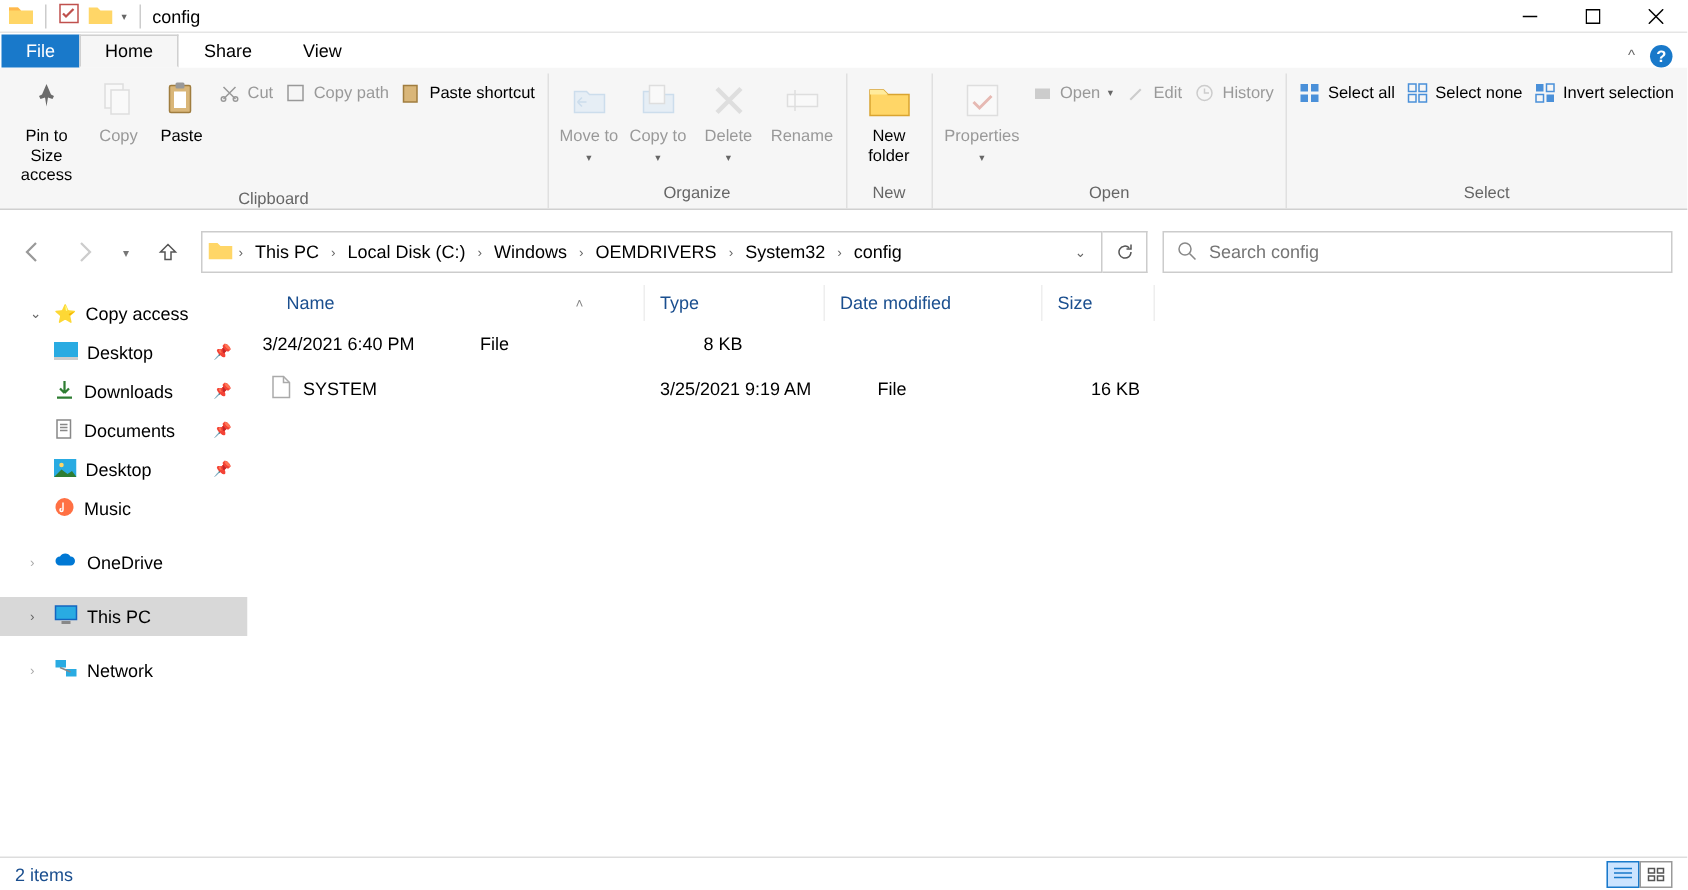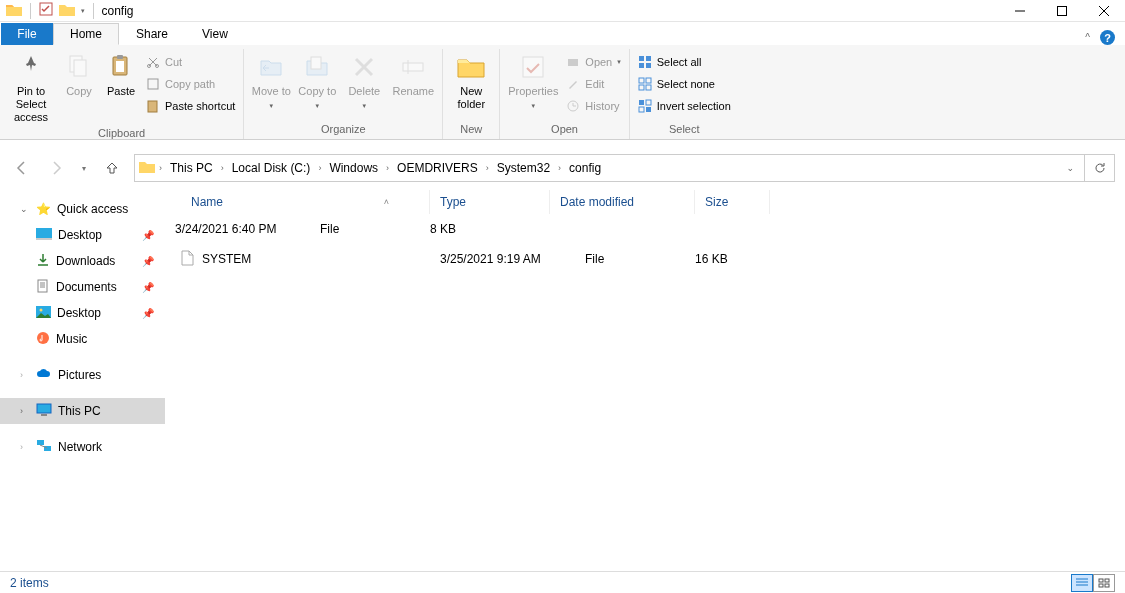--- a/index.html
+++ b/index.html
@@ -24,21 +24,21 @@
 
 .ribbon { height: 95px; background: #f6f6f6; border-bottom: 1px solid #d0d0d0; display: flex; padding-top: 4px; }
 .rgroup { display: flex; flex-direction: column; align-items: center; position: relative; border-right: 1px solid #e0e0e0; padding: 0 4px; }
 .rgroup .items { display: flex; align-items: flex-start; flex: 1; }
 .rgroup .glabel { font-size: 11px; color: #666; padding-bottom: 2px; height: 16px; }
 .rbtn-lg { display: flex; flex-direction: column; align-items: center; justify-content: flex-start; width: 54px; padding: 2px 2px; text-align: center; font-size: 11px; line-height: 1.2; gap: 2px; }
 .rbtn-lg.disabled, .rbtn-sm.disabled { color: #999; }
 .rbtn-lg.disabled svg { opacity: 0.4; }
 .rbtn-lg .icon { height: 32px; display: flex; align-items: center; justify-content: center; }
 .rbtn-sm { display: flex; align-items: center; gap: 5px; font-size: 11px; padding: 2px 4px; height: 22px; }
-.rcol { display: flex; flex-direction: column; justify-content: flex-start; padding-top: 2px; }
+.rcol { display: flex; flex-direction: row; justify-content: flex-start; padding-top: 2px; }
 .dd-arrow { font-size: 7px; color: #666; }
 
 
 .navbar { height: 40px; display: flex; align-items: center; padding: 0 10px; gap: 10px; margin-top: 8px; }
 .navbtn { width: 24px; height: 24px; display: flex; align-items: center; justify-content: center; color: #999; }
 .navbtn.enabled { color: #333; }
 .addressbar { flex: 1; height: 28px; border: 1px solid #ccc; display: flex; align-items: center; padding: 0 4px; gap: 2px; }
 .addressbar .crumb { padding: 2px 4px; font-size: 12px; display: flex; align-items: center; gap: 4px; }
 .addressbar .crumbsep { font-size: 9px; color: #666; padding: 0 2px; }
 .addressbar .spacer { flex: 1; }
@@ -65,21 +65,21 @@
 .col { padding: 0 10px; border-right: 1px solid #eee; height: 100%; display: flex; align-items: center; }
 .col.name { width: 265px; }
 .col.date { width: 145px; }
 .col.type { width: 120px; }
 .col.size { width: 75px; justify-content: flex-start; }
 .sort-arrow { margin-left: auto; margin-right: 30px; font-size: 9px; color: #888; }
 .filerow { display: flex; height: 30px; align-items: center; font-size: 12px; }
 .filerow .name { width: 265px; padding-left: 16px; display: flex; align-items: center; gap: 8px; }
 .filerow .date { width: 145px; padding-left: 10px; }
 .filerow .type { width: 120px; padding-left: 10px; }
-.filerow .size { width: 75px; padding-right: 10px; }
+.filerow .size { width: 75px; text-align: right; padding-right: 10px; }
 
 
 .statusbar { position: absolute; bottom: 0; left: 0; right: 0; height: 22px; border-top: 1px solid #ddd; display: flex; align-items: center; padding: 0 10px; font-size: 12px; color: #1b4f8f; }
 .statusbar .viewbtns { margin-left: auto; display: flex; gap: 0; }
 .statusbar .vb { width: 22px; height: 18px; border: 1px solid #999; display: flex; align-items: center; justify-content: center; }
 .statusbar .vb.active { background: #cce4ff; border-color: #1979ca; }
 
 
 .folder-icon { width: 16px; height: 13px; }
 .file-icon { width: 13px; height: 16px; }
@@ -139,21 +139,21 @@
 <div class="ribbon">
 
   <div class="rgroup">
     <div class="items">
       <div class="rbtn-lg">
         <div class="icon">
             <svg width="28" height="28" viewBox="0 0 28 28">
               <path fill="#6b6b6b" d="M14 3l3 7 2 1-1 2-3-1-1 6-1-6-3 1-1-2 2-1z"></path>
             </svg>
           </div>
-        <span>Pin to Select access</span>
+        <span>Pin to Size access</span>
       </div>
       <div class="rbtn-lg disabled" style="width:42px">
         <div class="icon">
             <svg width="26" height="26" viewBox="0 0 26 26">
               <rect x="4" y="2" width="12" height="16" fill="#fff" stroke="#bbb"></rect>
               <rect x="8" y="6" width="12" height="16" fill="#fff" stroke="#bbb"></rect>
             </svg>
           </div>
         <span>Copy</span>
       </div>
@@ -360,29 +360,36 @@
     <span class="crumb">config</span>
     <span class="spacer"></span>
     <span style="color:#666;font-size:9px;padding:0 6px;">⌄</span>
   </div>
   <div class="refreshbtn">
       <svg width="14" height="14" viewBox="0 0 14 14">
         <path d="M11 7a4 4 0 11-1.2-2.8M11 2v3h-3" fill="none" stroke="#555"></path>
       </svg>
     </div>
 
+  <div class="searchbox">
+    <span><svg width="14" height="14" viewBox="0 0 14 14">
+          <circle cx="6" cy="6" r="4" fill="none" stroke="#888"></circle>
+          <line x1="9" y1="9" x2="13" y2="13" stroke="#888"></line>
+        </svg></span>
+    <input placeholder="Search config" style="">
+  </div>
 </div>
 
 <div class="main">
 
   <div class="navpane">
     <div class="navitem indent0">
         <span class="expand">⌄</span>
         <span>⭐</span>
-        <span>Quick access</span>
+        <span>Copy access</span>
       </div>
     <div class="navitem indent1">
         <span><svg width="16" height="12">
             <rect width="16" height="10" fill="#29abe2"></rect>
             <rect y="10" width="16" height="2" fill="#ccc"></rect>
           </svg></span>
         <span>Desktop</span>
         <span class="pin">📌</span>
       </div>
     <div class="navitem indent1">
@@ -417,21 +424,21 @@
             <path d="M6 4v5a1 1 0 11-1-1" stroke="#fff" fill="none"></path>
           </svg></span>
         <span>Music</span>
       </div>
     <div class="navgap"></div>
     <div class="navitem indent0">
         <span class="expand" style="color:#aaa">›</span>
         <span><svg width="16" height="11" viewBox="0 0 16 11">
             <path fill="#0078d4" d="M4 9a3 3 0 010-6 4 4 0 017 0 3 3 0 010 6z"></path>
           </svg></span>
-        <span>Pictures</span>
+        <span>OneDrive</span>
       </div>
     <div class="navgap"></div>
     <div class="navitem indent0 selected">
         <span class="expand" style="color:#666">›</span>
         <span><svg width="16" height="13">
             <rect x="1" y="1" width="14" height="9" fill="#29abe2" stroke="#1565c0"></rect>
             <rect x="5" y="11" width="6" height="2" fill="#888"></rect>
           </svg></span>
         <span>This PC</span>
       </div>

